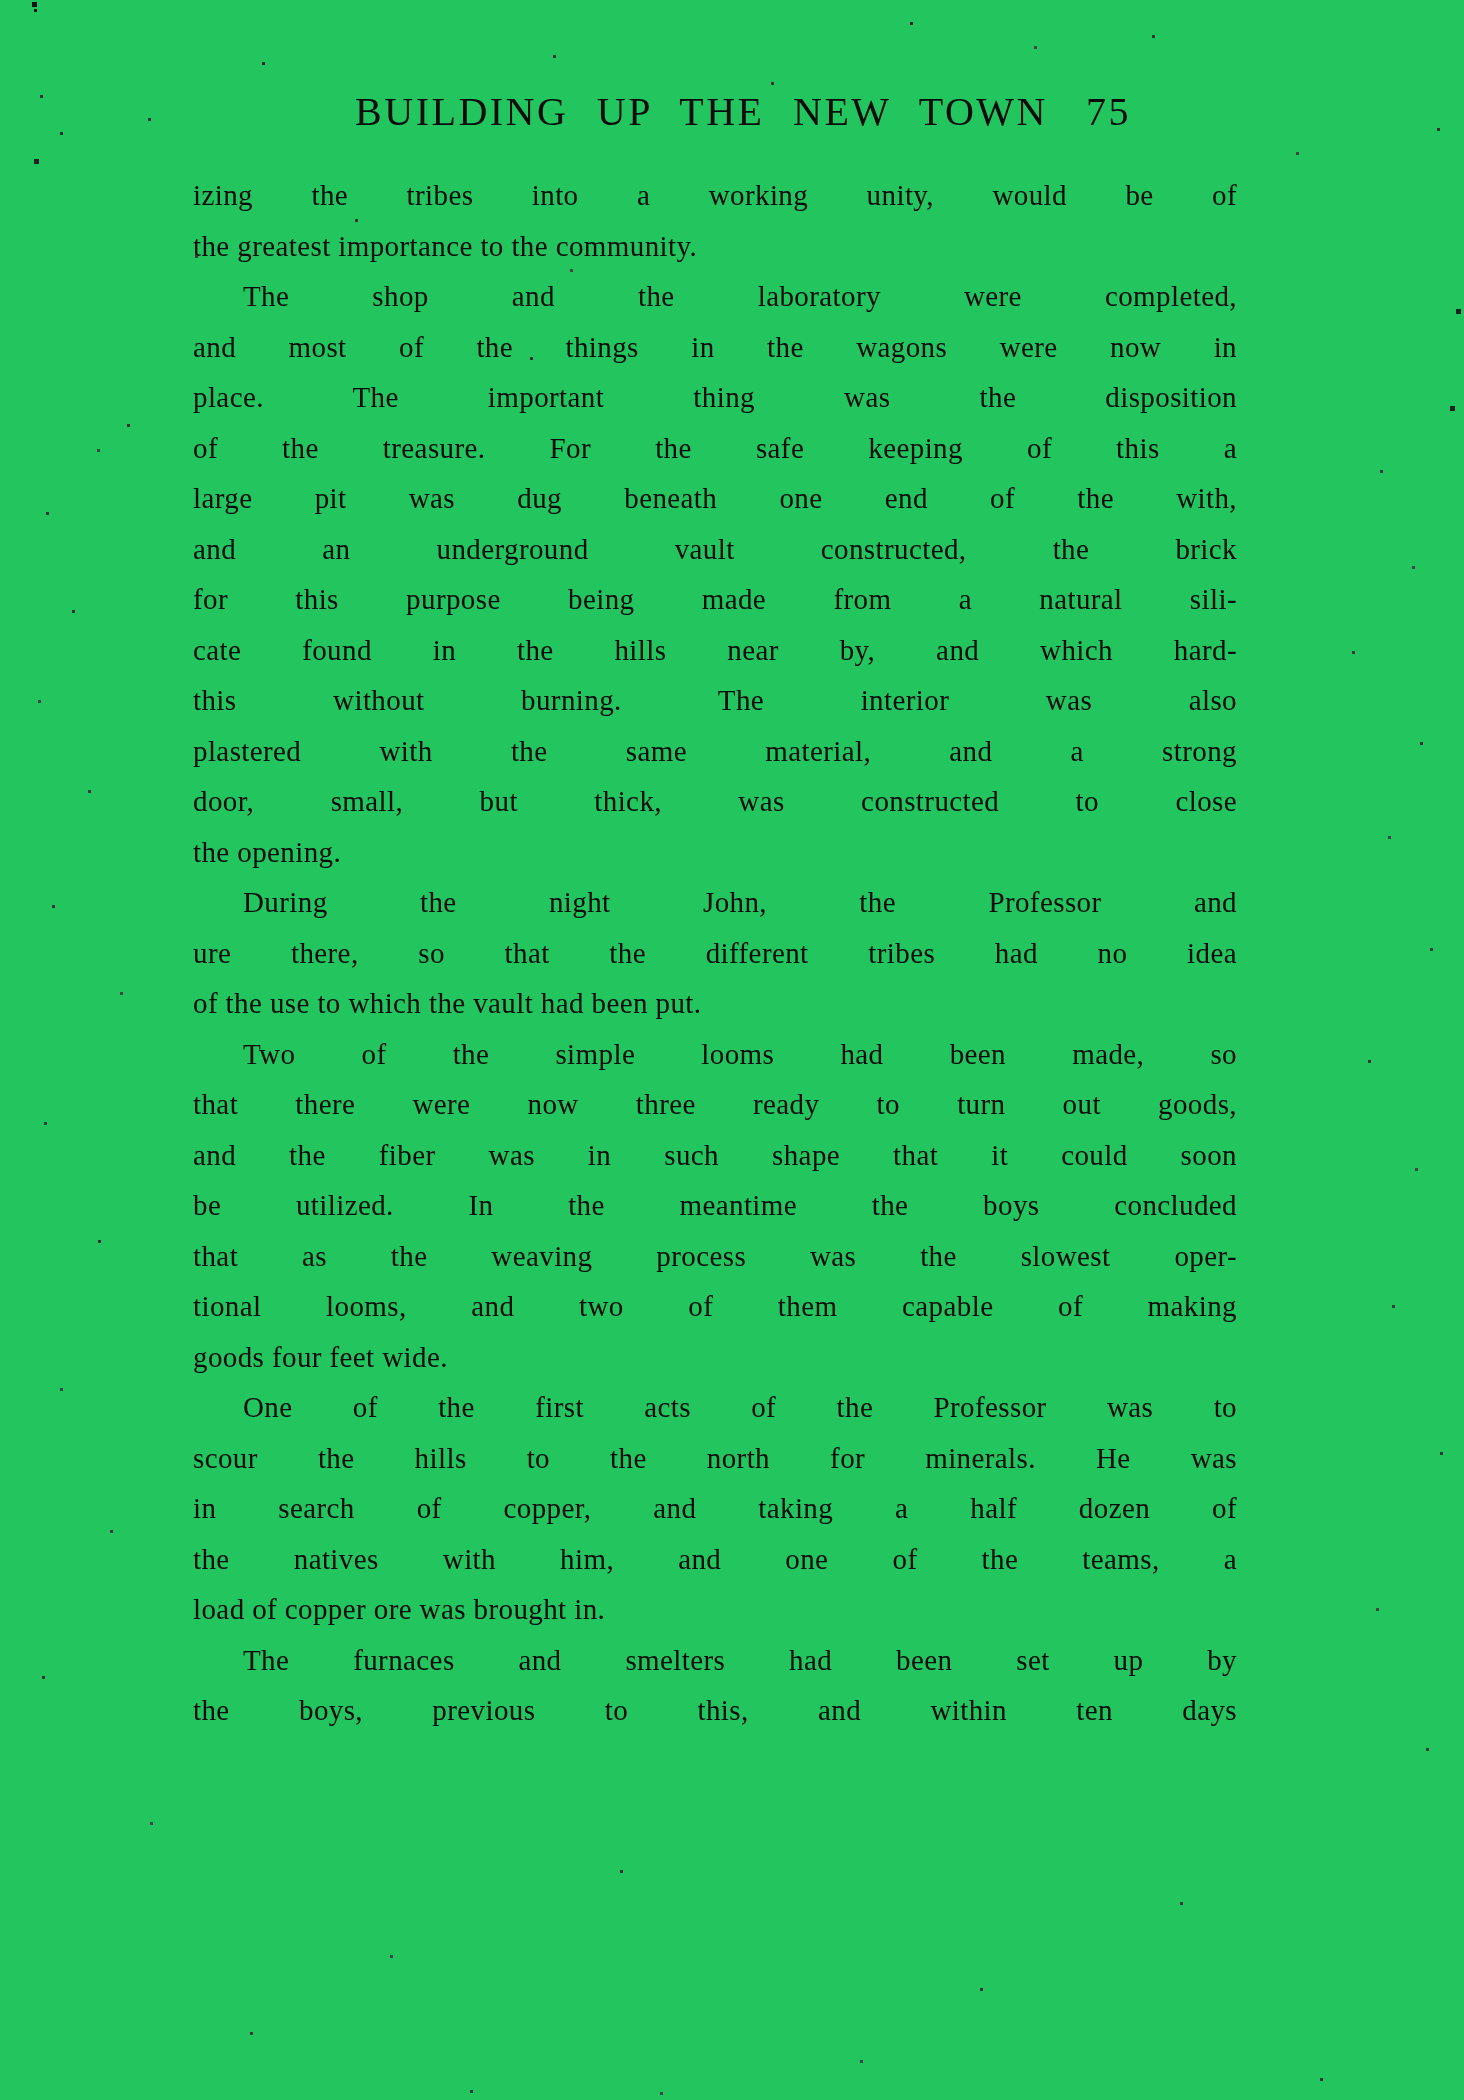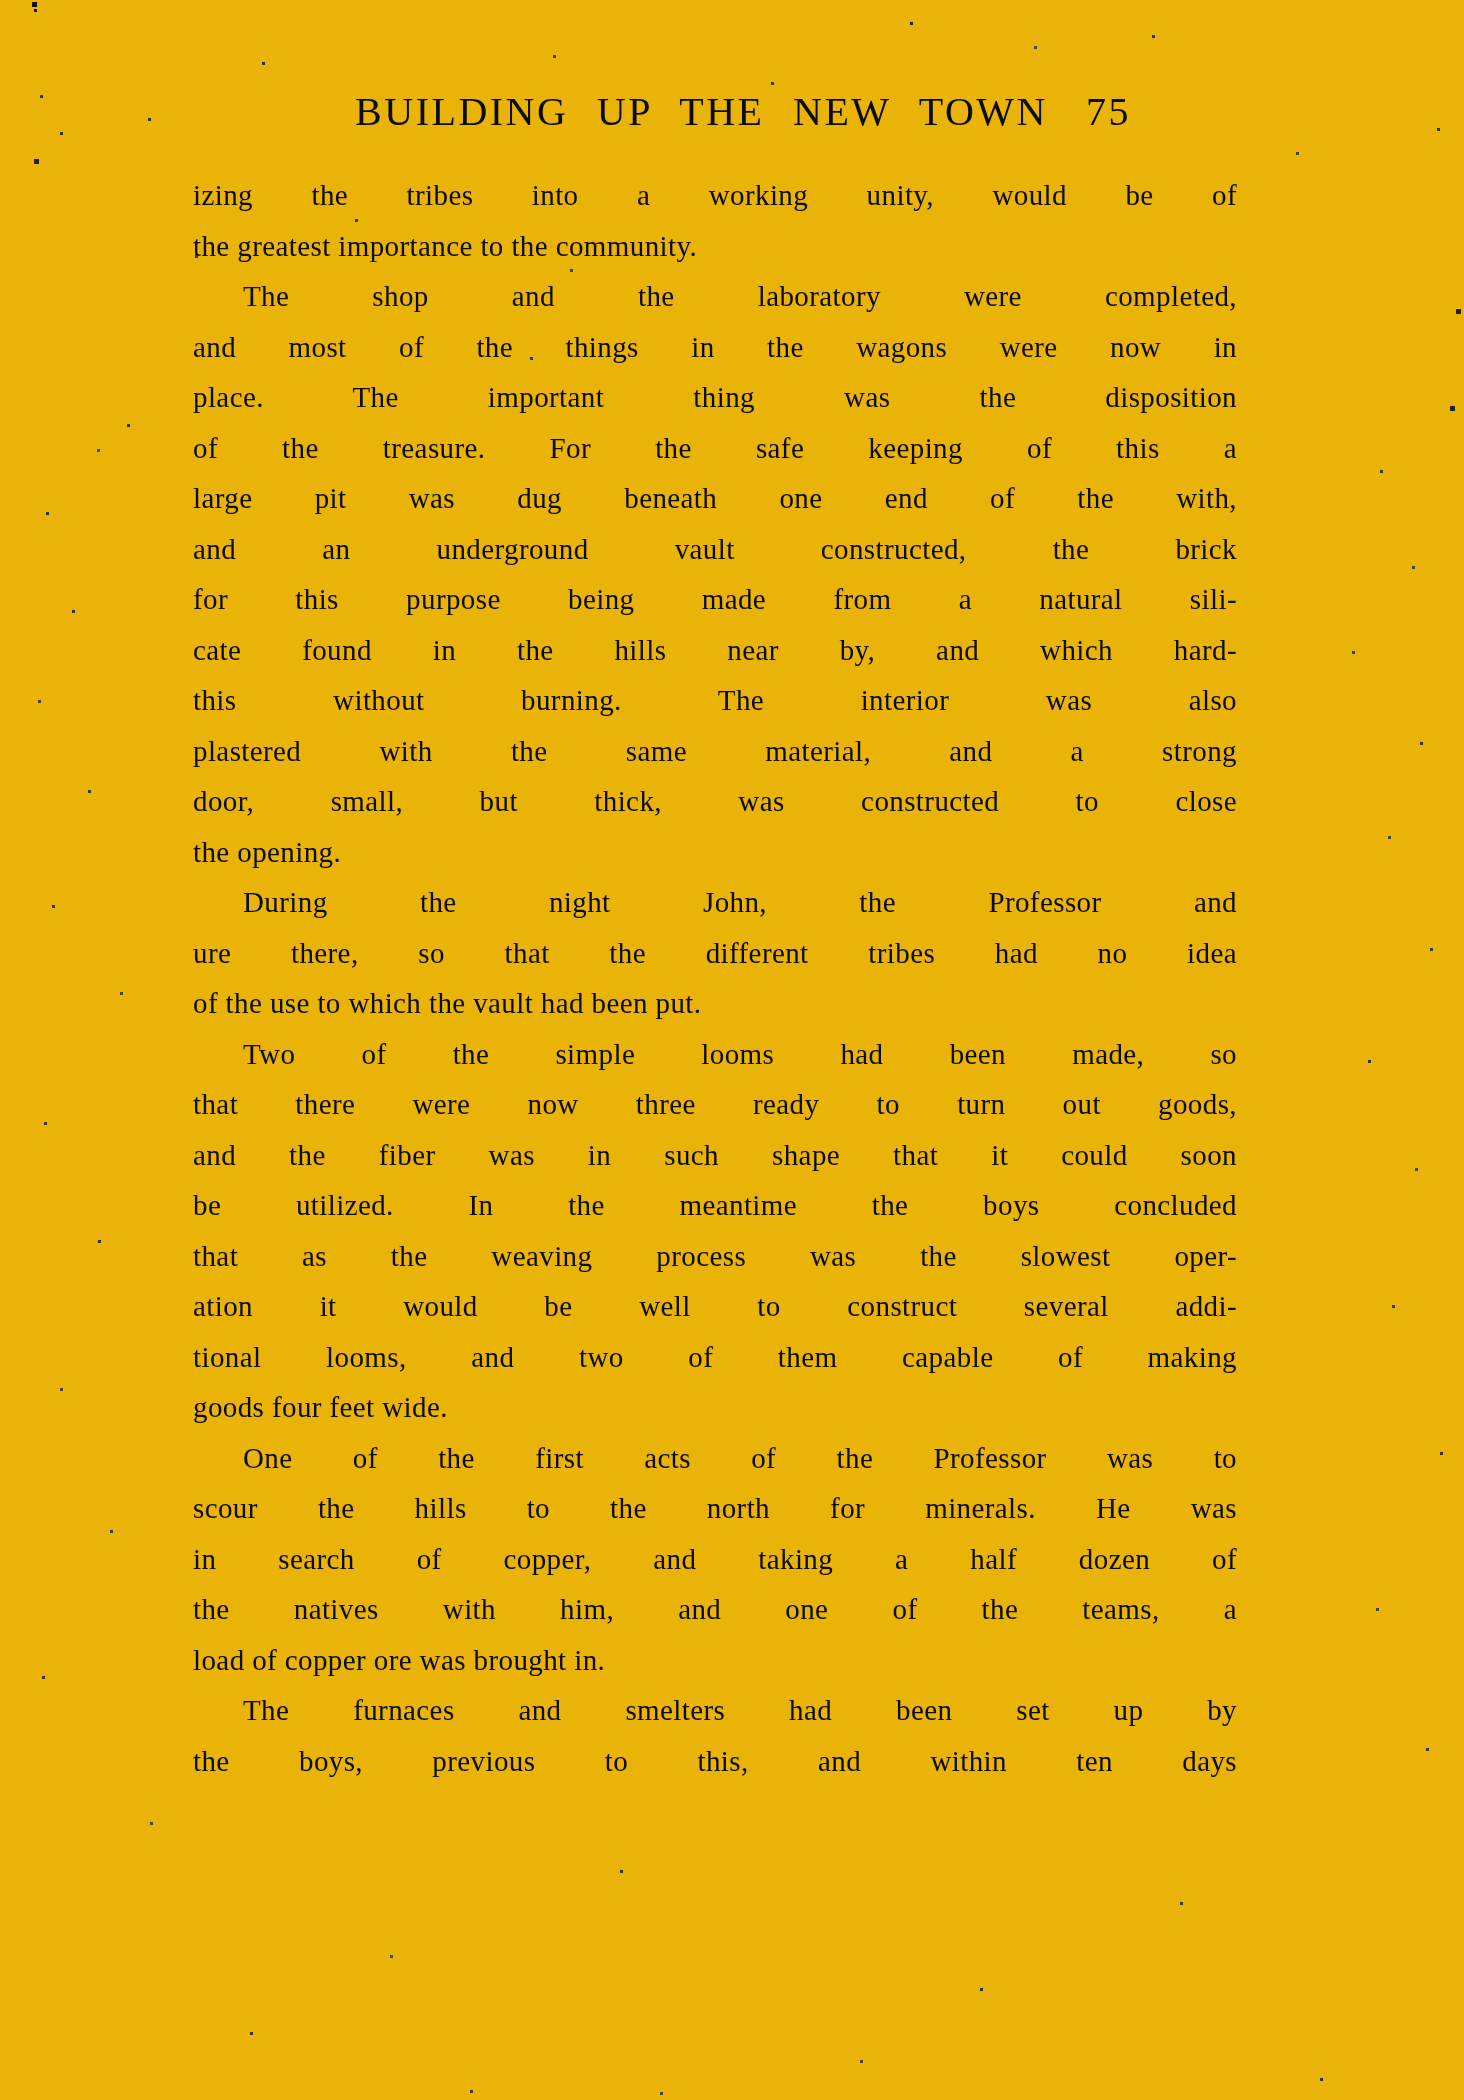--- a/index.html
+++ b/index.html
@@ -4,21 +4,21 @@
 <style>
   html, body {
     margin: 0;
     padding: 0;
     background: #ffffff;
   }
   .page {
     position: relative;
     width: 1464px;
     height: 2100px;
-    background: #eab308;
+    background: #22c55e;
     overflow: hidden;
     font-family: "Liberation Serif", "DejaVu Serif", serif;
     color: #0b0b0b;
   }
   .running-header {
     position: absolute;
     top: 88px;
     left: 193px;
     width: 1044px;
     display: flex;
@@ -110,21 +110,20 @@
       <div class="line">door, small, but thick, was constructed to close</div>
       <div class="line endline">the opening.</div>
       <div class="line indent">During the night John, the Professor and</div>
       <div class="line">ure there, so that the different tribes had no idea</div>
       <div class="line endline">of the use to which the vault had been put.</div>
       <div class="line indent">Two of the simple looms had been made, so</div>
       <div class="line">that there were now three ready to turn out goods,</div>
       <div class="line">and the fiber was in such shape that it could soon</div>
       <div class="line">be utilized. In the meantime the boys concluded</div>
       <div class="line">that as the weaving process was the slowest oper-</div>
-      <div class="line">ation it would be well to construct several addi-</div>
       <div class="line">tional looms, and two of them capable of making</div>
       <div class="line endline">goods four feet wide.</div>
       <div class="line indent">One of the first acts of the Professor was to</div>
       <div class="line">scour the hills to the north for minerals. He was</div>
       <div class="line">in search of copper, and taking a half dozen of</div>
       <div class="line">the natives with him, and one of the teams, a</div>
       <div class="line endline">load of copper ore was brought in.</div>
       <div class="line indent">The furnaces and smelters had been set up by</div>
       <div class="line">the boys, previous to this, and within ten days</div>
     </div>

